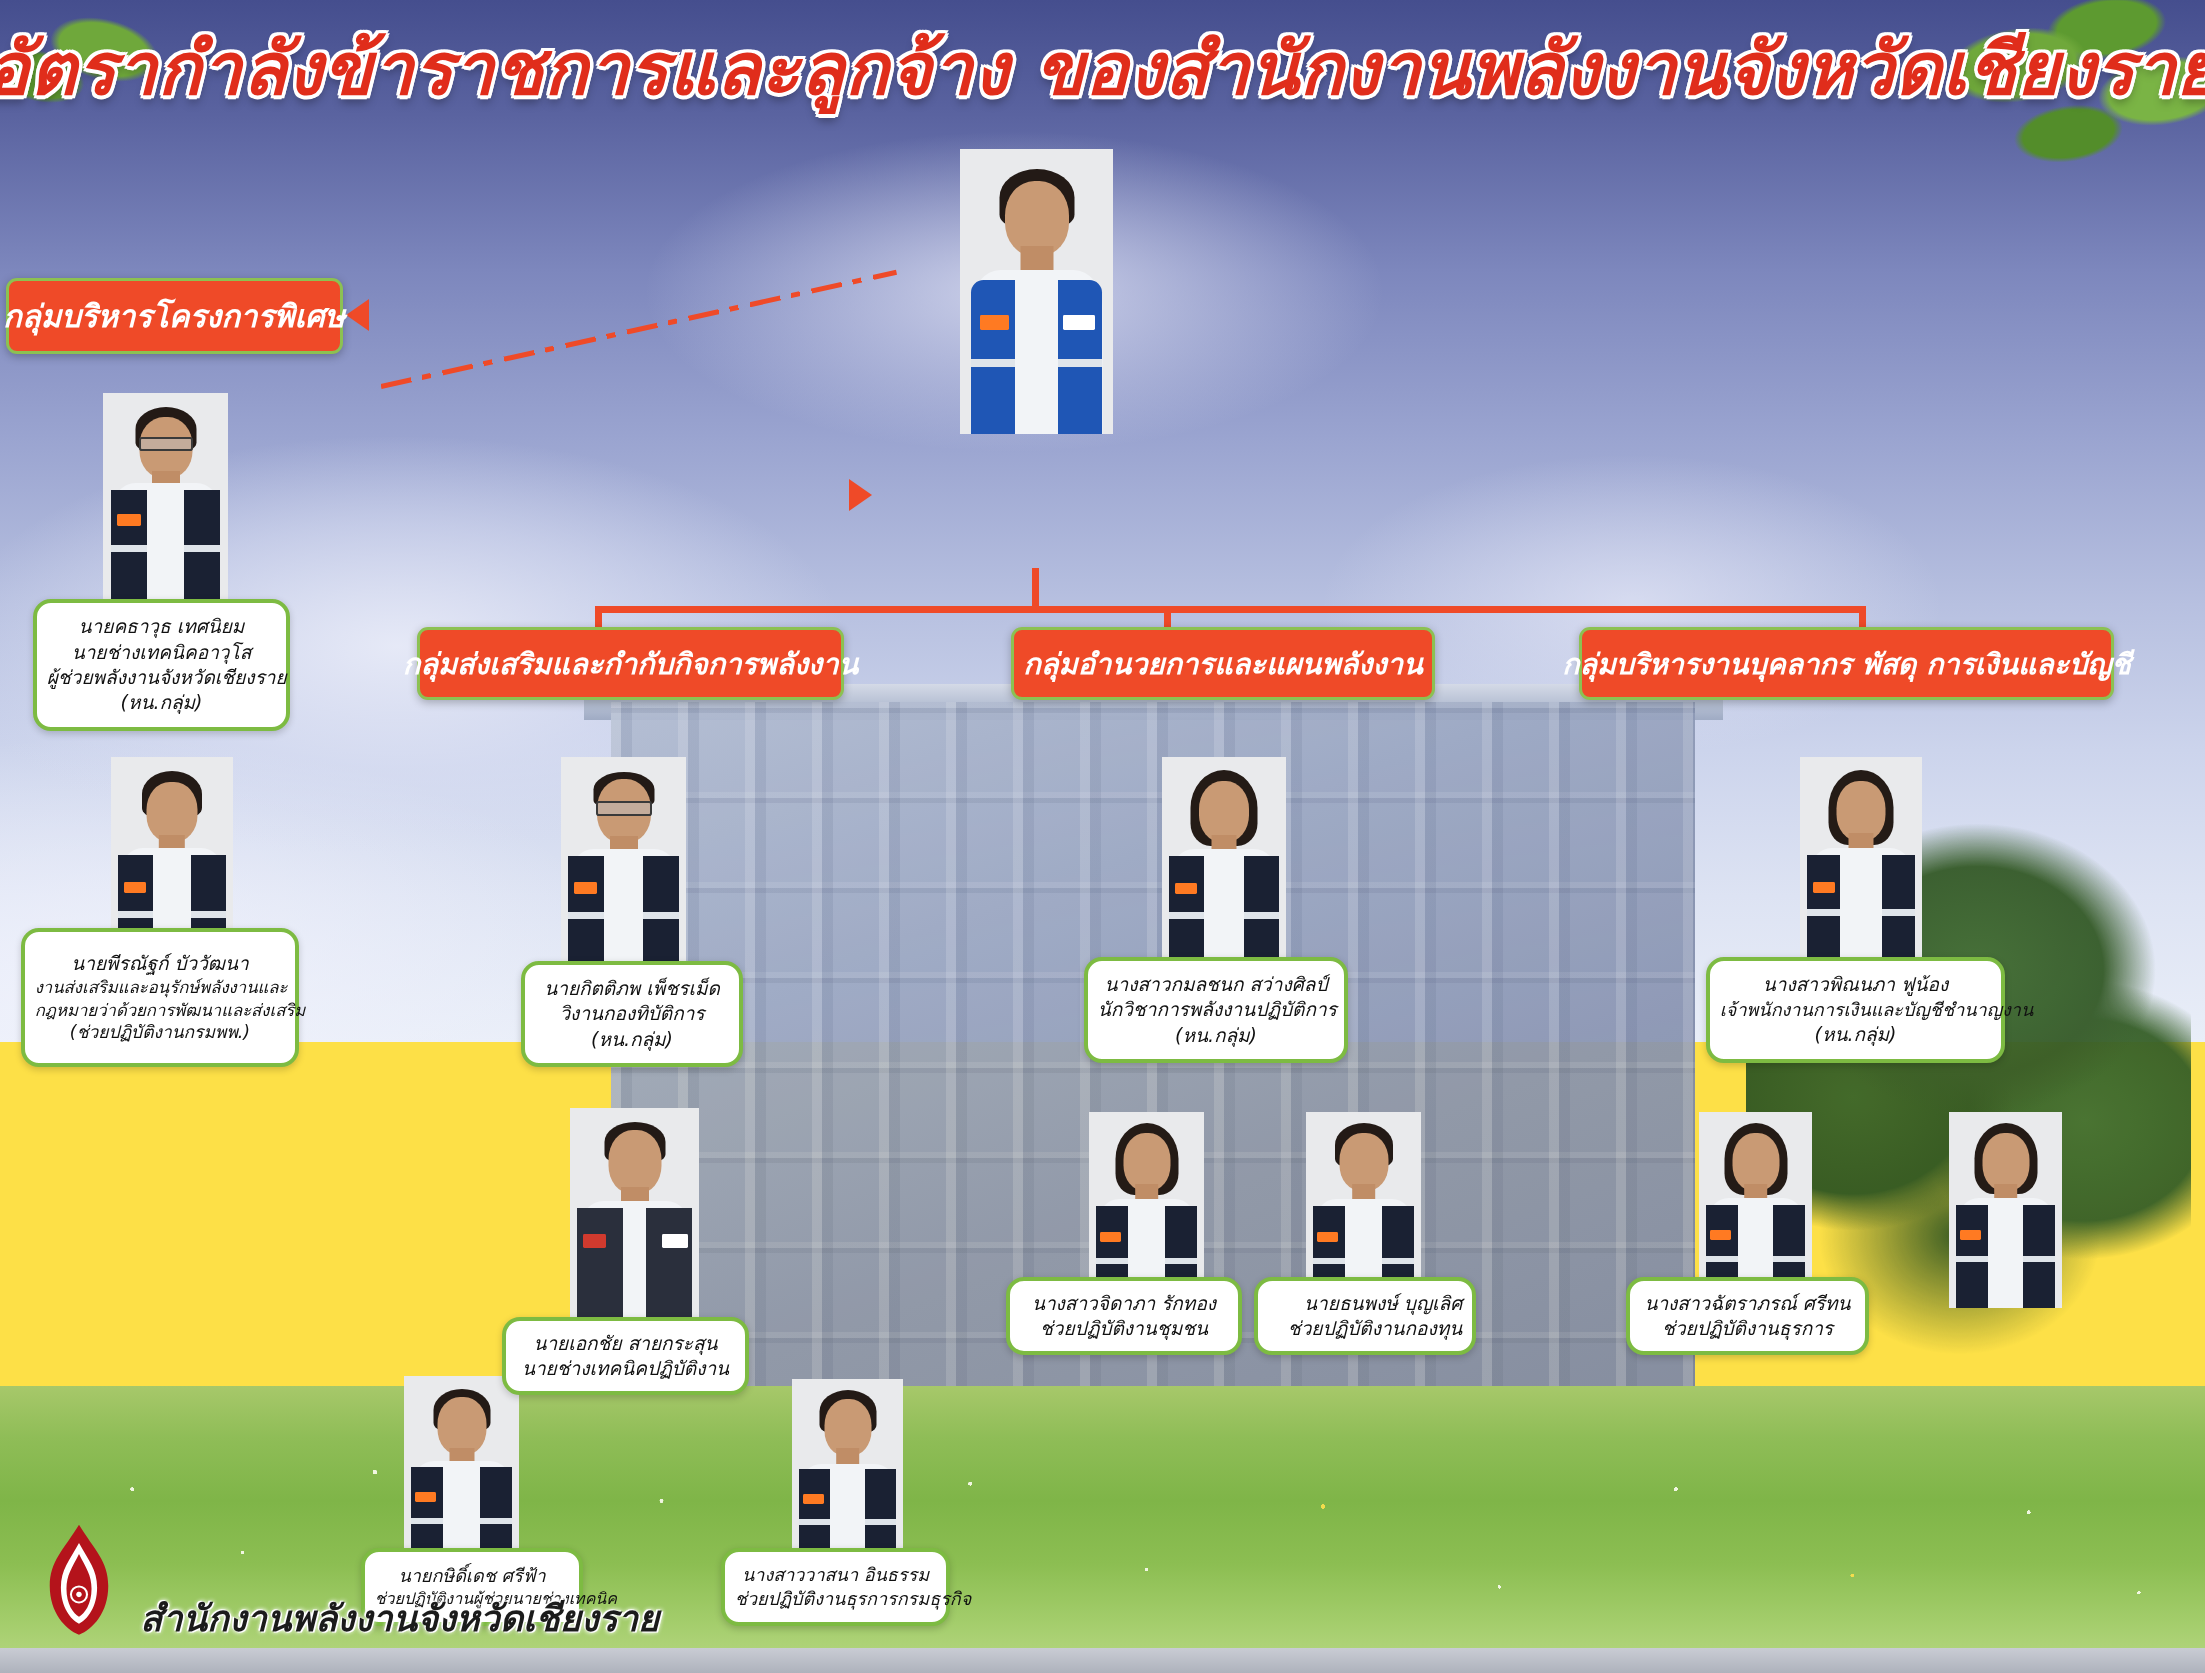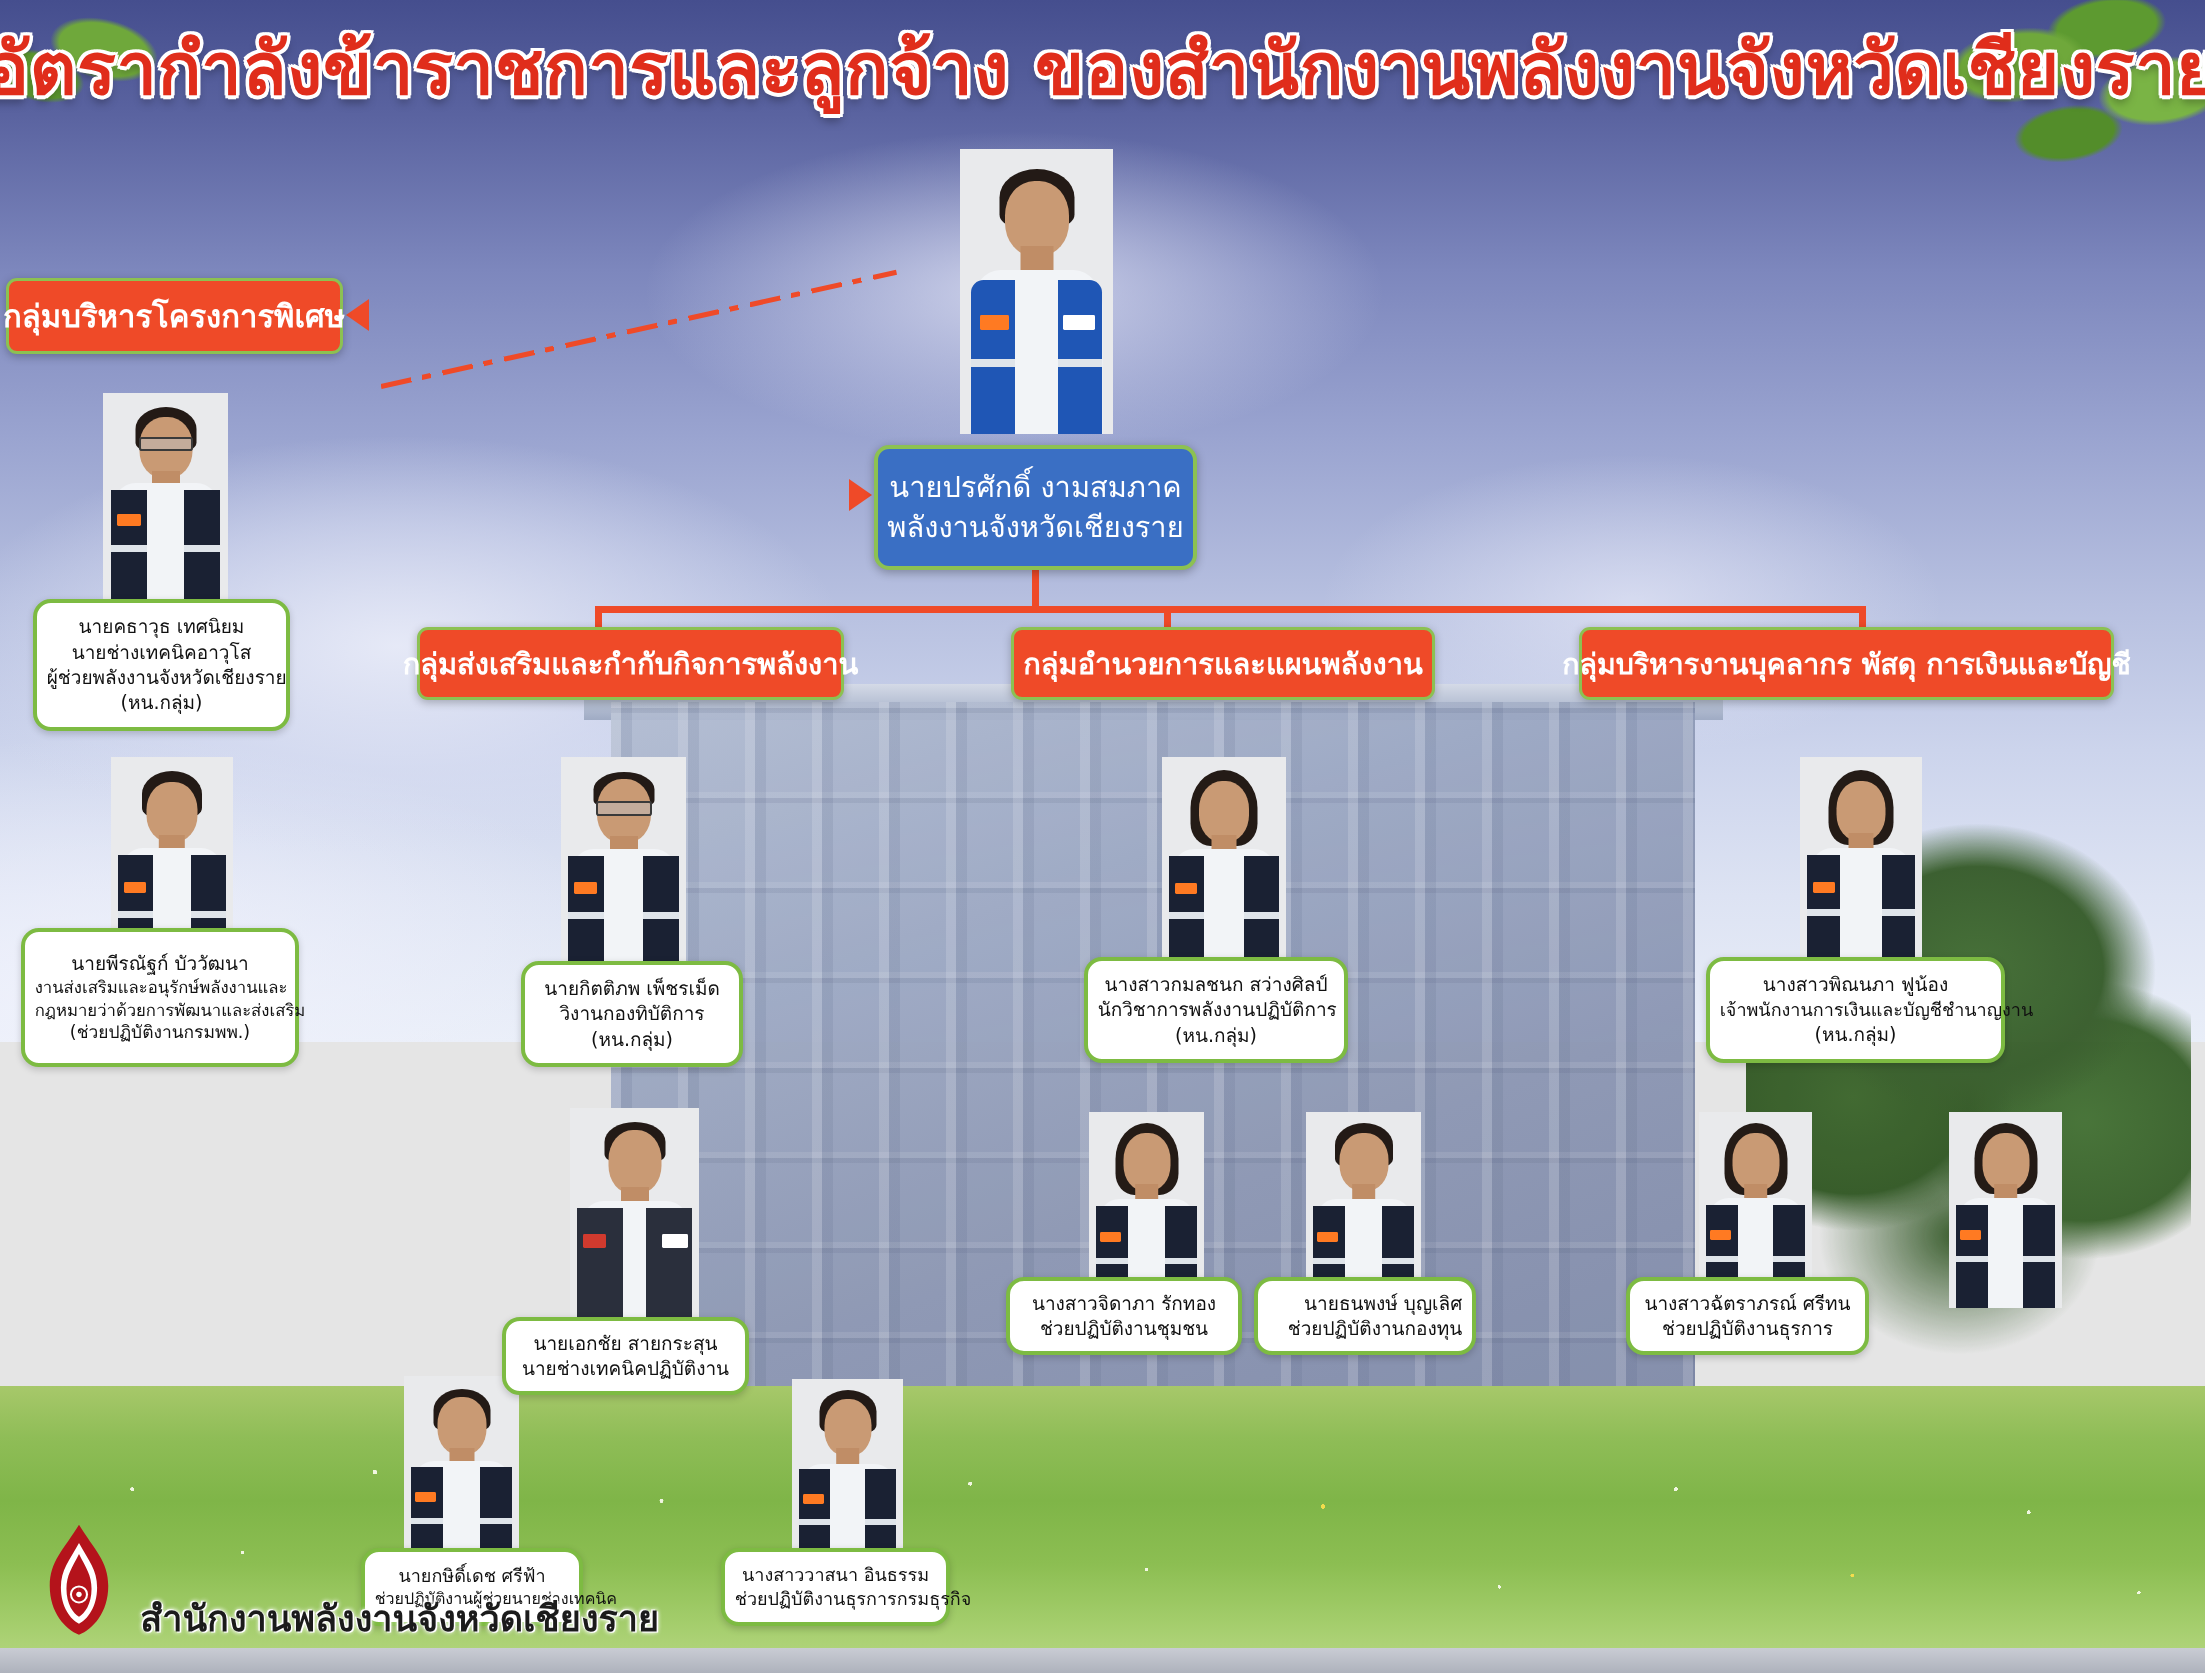--- a/index.html
+++ b/index.html
@@ -10,21 +10,22 @@
     height: 1673px;
     overflow: hidden;
     font-family: "DejaVu Sans", "Liberation Sans", sans-serif;
   }
 
   #poster {
     position: relative;
     width: 2205px;
     height: 1673px;
     overflow: hidden;
-    background: #e5e5e5;
+    background: #fde047;
+    font-style: italic;
   }
 
   
   .bg-sky {
     position: absolute; left: 0; top: 0; width: 2205px; height: 1042px;
     background:
       radial-gradient(ellipse 625px 292px at 18% 62%, rgba(232,235,248,.95) 0%, rgba(218,223,243,.55) 42%, rgba(150,158,200,0) 72%),
       radial-gradient(ellipse 528px 229px at 46% 28%, rgba(225,228,245,.78) 0%, rgba(170,177,215,0) 70%),
       radial-gradient(ellipse 431px 208px at 74% 58%, rgba(228,231,247,.70) 0%, rgba(170,177,215,0) 72%),
       radial-gradient(ellipse 764px 361px at 5% 95%, rgba(240,242,252,.9) 0%, rgba(180,186,222,0) 70%),
@@ -299,24 +300,20 @@
     <div class="neck" style="top:97px; width:33px;  height:31px;"></div>
     <div class="shirt" style="width:131px; height:164px;"></div>
     <div class="vest blue" style="left:11px;  bottom:0; width:44px; height:154px; border-radius:12.5px 0 0 0;"></div>
     <div class="vest blue" style="right:11px; bottom:0; width:44px; height:154px; border-radius:0 12.5px 0 0;"></div>
     <div class="stripe" style="left:11px; bottom:67px; width:44px; height:8.3px;"></div>
     <div class="stripe" style="right:11px; bottom:67px; width:44px; height:8.3px;"></div>
     <div class="tag" style="left:19.5px; bottom:104px; width:29px; height:15.3px;"></div>
     <div class="tag" style="right:18px; bottom:104px; width:32px; height:15.3px; background:#ffffff;"></div>
   </div>
 
-  <div class="blue-box" style="left:874px; top:445px; width:323px; height:125px;">
-    <span class="ln" style="font-size:29px;">นายปรศักดิ์ งามสมภาค</span>
-    <span class="ln" style="font-size:29px;">พลังงานจังหวัดเชียงราย</span>
-  </div>
 
   <div class="photo" style="left:103px; top:393px; width:125px; height:208px;">
     <div class="hair" style="top:14px; width:61px; height:44px;"></div>
     <div class="head" style="top:23.6px; width:53px; height:61px;"></div>
     <div class="glasses" style="top:44px; width:54px; height:14px;"></div>
     <div class="neck" style="top:78px; width:28px; height:23.6px;"></div>
     <div class="shirt" style="width:108px; height:118px;"></div>
     <div class="vest navy" style="left:8.3px;  bottom:0; width:36px; height:111px;"></div>
     <div class="vest navy" style="right:8.3px; bottom:0; width:36px; height:111px;"></div>
     <div class="stripe" style="left:8.3px; bottom:49px; width:36px; height:7px;"></div>

